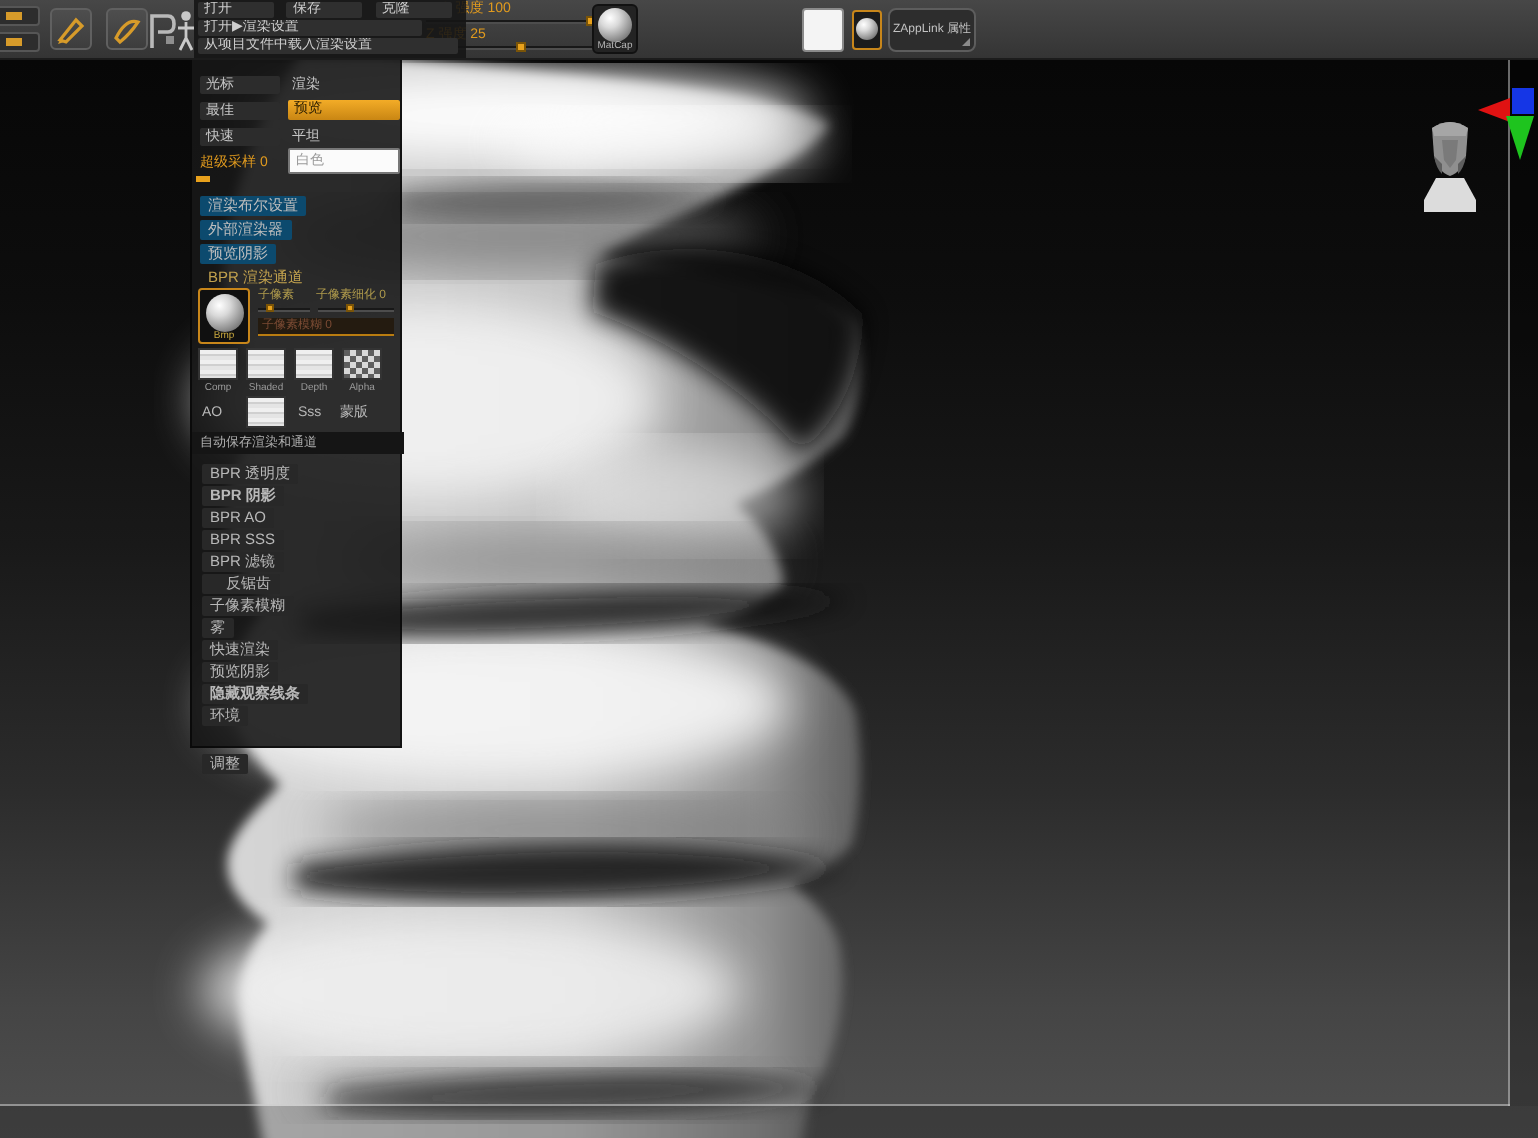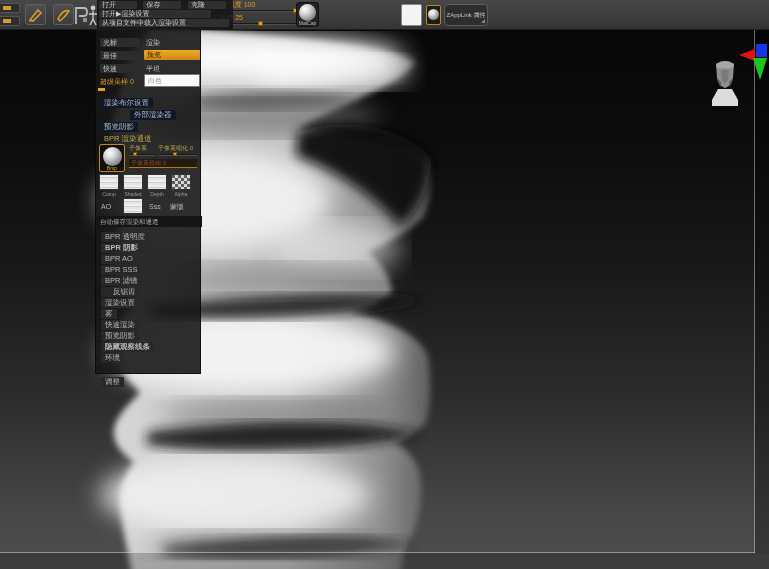--- a/index.html
+++ b/index.html
@@ -50,21 +50,21 @@
     border:1px solid rgba(0,0,0,.6); border-top:none; }
   .p-abs { position:absolute; }
   .p-btn { background:#2c2c2c; color:#c6c6c6; font-size:7px; line-height:9px; height:9px;
     padding:0 3px; border-radius:1px; overflow:hidden; white-space:nowrap; }
   .p-txt { color:#c6c6c6; font-size:7px; line-height:9px; white-space:nowrap; }
   .p-orange { background:linear-gradient(#f3ac27,#c98613); color:#2d1f02; font-size:7px; line-height:10px;
     height:10px; padding:0 3px; border-radius:1px; white-space:nowrap; overflow:hidden; }
   .p-olab { color:#e09a1e; font-size:7px; line-height:9px; white-space:nowrap; }
   #flatColor { background:#fbfbfb; border:1px solid #777; border-radius:1px; color:#9a9a9a;
     font-size:7px; line-height:11px; padding:0 3px; overflow:hidden; }
-  .sec-btn { background:#0f172a; color:#bdbdbd; font-size:7.5px; line-height:10px; height:10px;
+  .sec-btn { background:#0c4a6e; color:#bdbdbd; font-size:7.5px; line-height:10px; height:10px;
     padding:0 4px; border-radius:1px; white-space:nowrap; overflow:hidden; }
   .sec-hdr { color:#c2a24e; }
   #bprThumb { background:#101010; border:1px solid #c8861a; border-radius:2px; }
   #bprThumb .mlab { position:absolute; bottom:0; width:100%; text-align:center; font-size:5px; color:#caa93e; line-height:6px; }
   .tinylab { color:#b09b4c; font-size:6px; line-height:7px; white-space:nowrap; }
   .darkslider { background:#241b10; border-bottom:1px solid #b97c10; color:#7a4a33; font-size:6px;
     line-height:8px; padding:0 2px; white-space:nowrap; overflow:hidden; }
   .pass { width:20px; height:16px; border:1px solid #333;
     background:repeating-linear-gradient(180deg,#efefef 0 2px,#cfcfcf 2px 3px,#e4e4e4 3px 5px); }
   .pass.checker { background:repeating-conic-gradient(#d8d8d8 0 25%, #5e5e5e 0 50%); background-size:6px 6px; }
@@ -232,21 +232,21 @@
     <span class="p-orange p-abs" style="left:48px; top:20px; width:56px;">预览</span>
 
     <span class="p-btn p-abs" style="left:4px; top:34px; width:40px;">快速</span>
     <span class="p-txt p-abs" style="left:50px; top:34px;">平坦</span>
 
     <span class="p-olab p-abs" style="left:4px; top:47px;">超级采样 0</span>
     <span id="flatColor" class="p-abs" style="left:48px; top:44px; width:56px; height:13px;">白色</span>
     <span class="p-abs" style="left:2px; top:58px; width:7px; height:3px; background:#e8a11c;"></span>
 
     <span class="sec-btn p-abs" style="left:4px; top:68px;">渲染布尔设置</span>
-    <span class="sec-btn p-abs" style="left:4px; top:80px;margin-left:30px;">外部渲染器</span>
+    <span class="sec-btn p-abs" style="left:4px; top:80px;">外部渲染器</span>
     <span class="sec-btn p-abs" style="left:4px; top:92px;">预览阴影</span>
     <span class="sec-btn sec-hdr p-abs" style="left:4px; top:104px; background:transparent;">BPR 渲染通道</span>
 
     <div id="bprThumb" class="p-abs" style="left:3px; top:114px; width:26px; height:28px;">
       <div class="sphere" style="left:3px; top:2px; width:19px; height:19px;"></div>
       <div class="mlab">Bmp</div>
     </div>
     <span class="tinylab p-abs" style="left:33px; top:115px;">子像素</span>
     <span class="tinylab p-abs" style="left:62px; top:115px;">子像素细化 0</span>
     <div class="track p-abs" style="left:33px; top:124px; width:26px;">
@@ -272,21 +272,21 @@
     <span class="p-row2lab p-abs" style="left:74px; top:172px;">蒙版</span>
 
     <div id="autosaveBar" class="p-abs" style="left:0; top:186px;">自动保存渲染和通道</div>
 
     <span class="list-item p-abs" style="left:5px; top:202px;">BPR 透明度</span>
     <span class="list-item p-abs" style="left:5px; top:213px;font-weight:bold;">BPR 阴影</span>
     <span class="list-item p-abs" style="left:5px; top:224px;">BPR AO</span>
     <span class="list-item p-abs" style="left:5px; top:235px;">BPR SSS</span>
     <span class="list-item p-abs" style="left:5px; top:246px;">BPR 滤镜</span>
     <span class="list-item p-abs" style="left:5px; top:257px;padding-left:12px;">反锯齿</span>
-    <span class="list-item p-abs" style="left:5px; top:268px;">渲染设置</span>
+    <span class="list-item p-abs" style="left:5px; top:268px;">子像素模糊</span>
     <span class="list-item p-abs" style="left:5px; top:279px;">雾</span>
     <span class="list-item p-abs" style="left:5px; top:290px;">快速渲染</span>
     <span class="list-item p-abs" style="left:5px; top:301px;">预览阴影</span>
     <span class="list-item p-abs" style="left:5px; top:312px;font-weight:bold;">隐藏观察线条</span>
     <span class="list-item p-abs" style="left:5px; top:323px;">环境</span>
     <span class="list-item p-abs" style="left:5px; top:347px;">调整</span>
   </div>
 
 </div>
 

